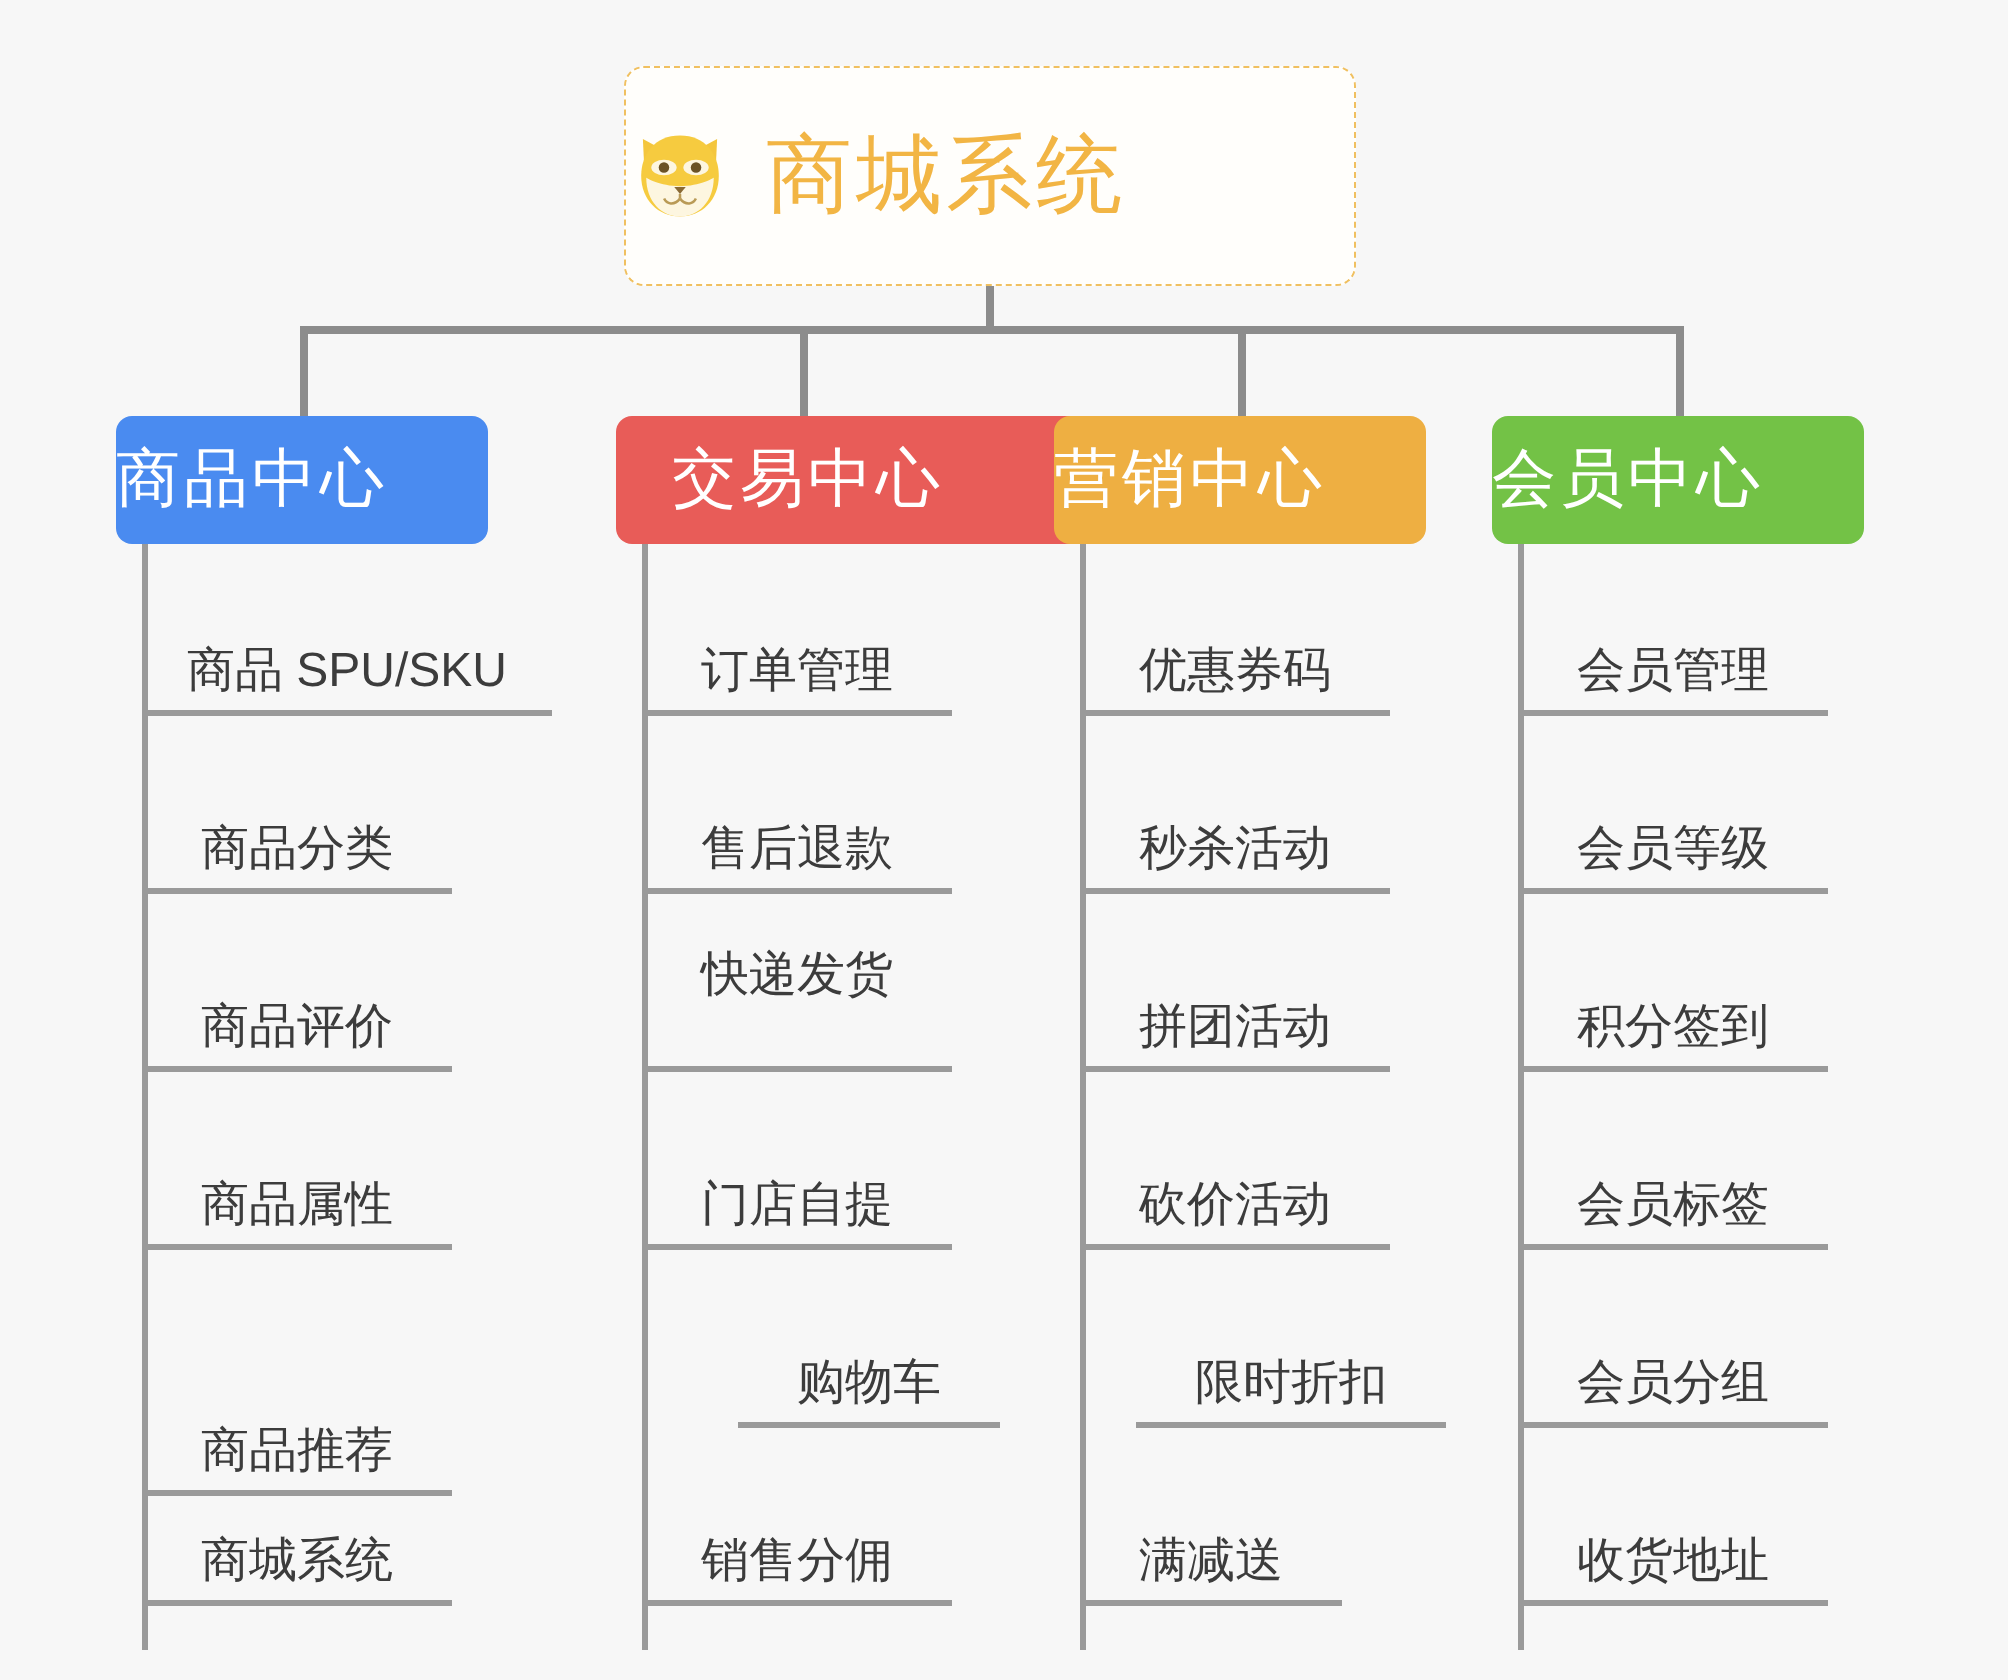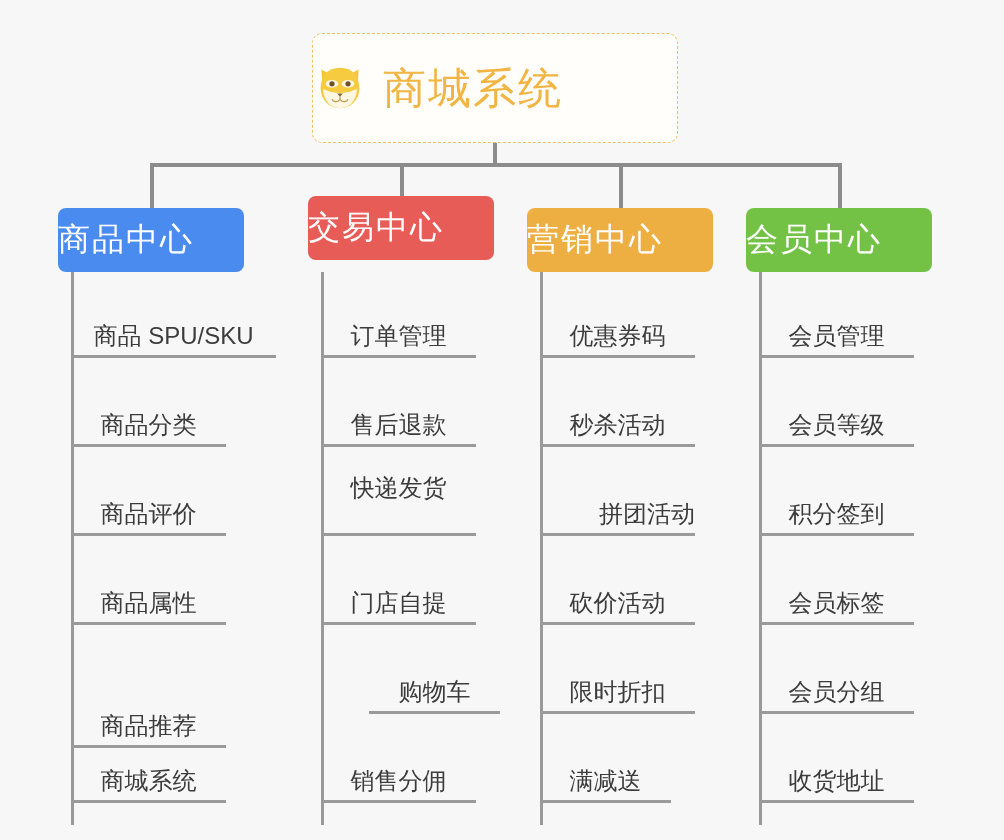--- a/index.html
+++ b/index.html
@@ -131,21 +131,21 @@
   <div class="conn conn-h" style="left: 150px; top: 163px; width: 692px; height: 4px; background: rgb(140, 140, 140);"></div>
 
   <div class="conn conn-v" style="left: 150px; top: 163px; width: 4px; height: 45px; background: rgb(140, 140, 140);"></div>
   <div class="conn conn-v" style="left: 400px; top: 163px; width: 4px; height: 45px; background: rgb(140, 140, 140);"></div>
   <div class="conn conn-v" style="left: 619px; top: 163px; width: 4px; height: 45px; background: rgb(140, 140, 140);"></div>
   <div class="conn conn-v" style="left: 838px; top: 163px; width: 4px; height: 45px; background: rgb(140, 140, 140);"></div>
 
   <div class="cat-box" style="left: 58px; top: 208px; width: 186px; background: rgb(74, 139, 240);">
     <span>商品中心</span>
   </div>
-  <div class="cat-box" style="left: 308px; top: 196px; width: 186px; background: rgb(232, 92, 88);">
+  <div class="cat-box" style="left: 308px; top: 208px; width: 211px; background: rgb(232, 92, 88); padding-left: 28px;">
     <span>交易中心</span>
   </div>
   <div class="cat-box" style="left: 527px; top: 208px; width: 186px; background: rgb(238, 175, 66);">
     <span>营销中心</span>
   </div>
   <div class="cat-box" style="left: 746px; top: 208px; width: 186px; background: rgb(115, 194, 70);">
     <span>会员中心</span>
   </div>
 
   <div class="col-spine" style="left: 71px; top: 272px; height: 553px; background: rgb(154, 154, 154);"></div>
@@ -190,27 +190,27 @@
   <div class="leaf" style="left: 321px; top: 714px; width: 155px; border-bottom-color: rgb(154, 154, 154);">
     <span class="leaf-label">销售分佣</span>
   </div>
 
   <div class="leaf" style="left: 540px; top: 269px; width: 155px; border-bottom-color: rgb(154, 154, 154);">
     <span class="leaf-label">优惠券码</span>
   </div>
   <div class="leaf" style="left: 540px; top: 358px; width: 155px; border-bottom-color: rgb(154, 154, 154);">
     <span class="leaf-label">秒杀活动</span>
   </div>
-  <div class="leaf" style="left: 540px; top: 447px; width: 155px; border-bottom-color: rgb(154, 154, 154); justify-content: flex-end;">
+  <div class="leaf" style="left: 540px; top: 447px; width: 155px; border-bottom-color: rgb(154, 154, 154);">
     <span class="leaf-label">拼团活动</span>
   </div>
   <div class="leaf" style="left: 540px; top: 536px; width: 155px; border-bottom-color: rgb(154, 154, 154);">
     <span class="leaf-label">砍价活动</span>
   </div>
-  <div class="leaf" style="left: 540px; top: 625px; width: 155px; border-bottom-color: rgb(154, 154, 154);">
+  <div class="leaf" style="left: 568px; top: 625px; width: 155px; border-bottom-color: rgb(154, 154, 154);">
     <span class="leaf-label">限时折扣</span>
   </div>
   <div class="leaf" style="left: 540px; top: 714px; width: 131px; border-bottom-color: rgb(154, 154, 154);">
     <span class="leaf-label">满减送</span>
   </div>
 
   <div class="leaf" style="left: 759px; top: 269px; width: 155px; border-bottom-color: rgb(154, 154, 154);">
     <span class="leaf-label">会员管理</span>
   </div>
   <div class="leaf" style="left: 759px; top: 358px; width: 155px; border-bottom-color: rgb(154, 154, 154);">

